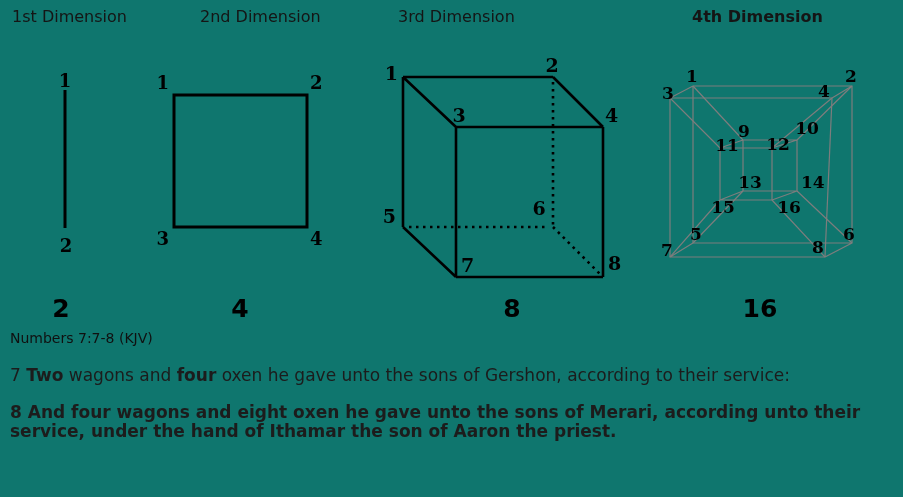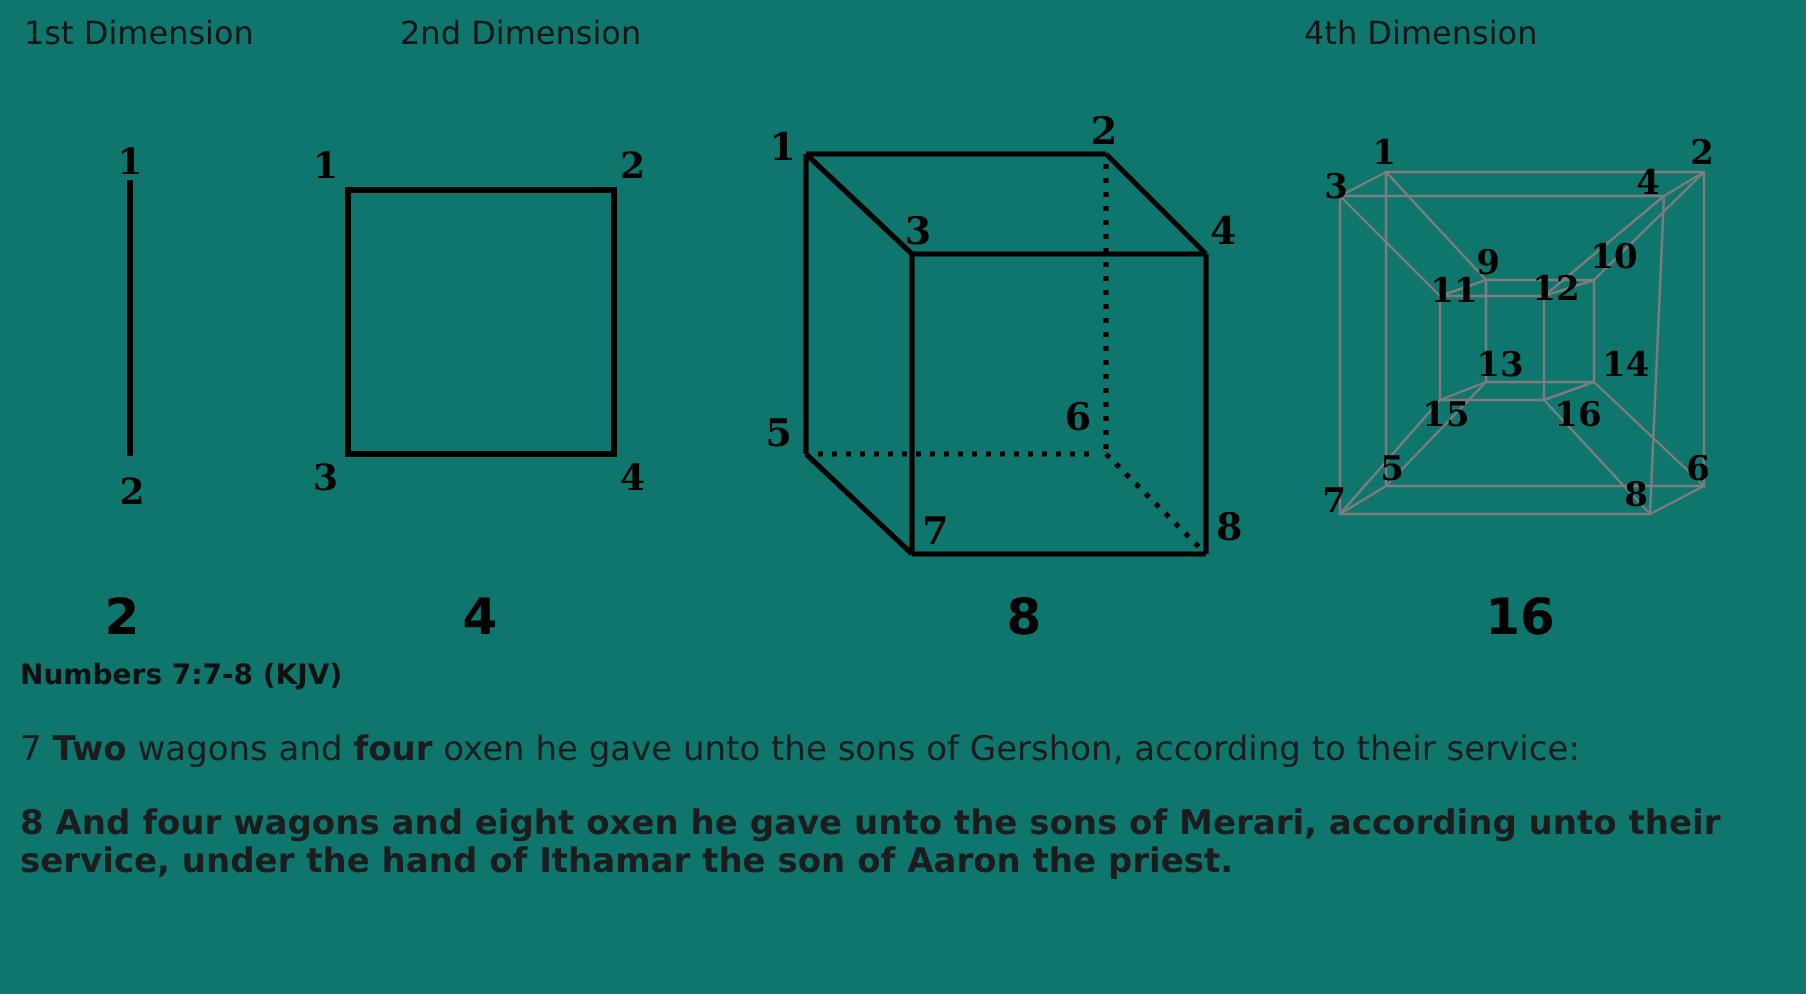--- a/index.html
+++ b/index.html
@@ -1,40 +1,41 @@
 <!DOCTYPE html>
 <html><head>
 <meta charset="utf-8">
 <style>
   html,body{margin:0;padding:0;background:#fff;}
   .page{position:relative;width:903px;height:497px;background:#0f766e;overflow:hidden;
         font-family:"DejaVu Sans",sans-serif;color:#000;}
   .panel-title{position:absolute;top:7px;font-size:16px;color:#151515;white-space:nowrap;}
-  .t1{left:12px;} .t2{left:162px;margin-left:38px;} .t3{left:398px;} .t4{left:652px;}
+  .t1{left:12px;} .t2{left:162px;margin-left:38px;} .t3{left:398px;} .t4{left:692px;font-weight:bold;}
   .figures{position:absolute;left:0;top:0;}
   .count{position:absolute;top:294px;transform:translateX(-50%);
          font-size:25px;font-weight:bold;color:#000;}
   .c1{left:61px;} .c2{left:240px;} .c3{left:512px;} .c4{left:760px;}
   .scripture-heading{position:absolute;left:10px;top:330px;font-size:14px;
-         font-weight:bold;color:#101010;white-space:nowrap;}
+         font-weight:normal;color:#101010;white-space:nowrap;}
   .verse{position:absolute;left:10px;width:888px;font-size:17px;line-height:19px;color:#1c1c1c;}
   .v7{top:366px;} .v8{top:403px;font-weight:bold;}
   .sequence{position:absolute;left:378px;top:455px;font-size:20px;color:#101010;white-space:nowrap;}
   .vlabel{font-family:"DejaVu Serif",serif;font-weight:bold;fill:#000;}
   .vl18{font-size:18px;} .vl19{font-size:19px;} .vl17{font-size:17px;}
   .blk{stroke:#000;fill:none;}
   .gry{stroke:#7d7d7d;fill:none;stroke-width:1.2;}
 </style>
 </head>
 <body>
 
 <div class="page">
 
   <div class="panel-title t1">1st Dimension</div>
   <div class="panel-title t2">2nd Dimension</div>
+  <div class="panel-title t3">3rd Dimension</div>
   <div class="panel-title t4">4th Dimension</div>
 
   <svg class="figures" width="903" height="330" viewBox="0 0 903 330" xmlns="http://www.w3.org/2000/svg">
 
     <g>
       <line class="blk" x1="65" y1="90" x2="65" y2="228" stroke-width="3"></line>
       <text class="vlabel vl18" x="65" y="87" text-anchor="middle">1</text>
       <text class="vlabel vl18" x="66" y="252" text-anchor="middle">2</text>
     </g>
 

